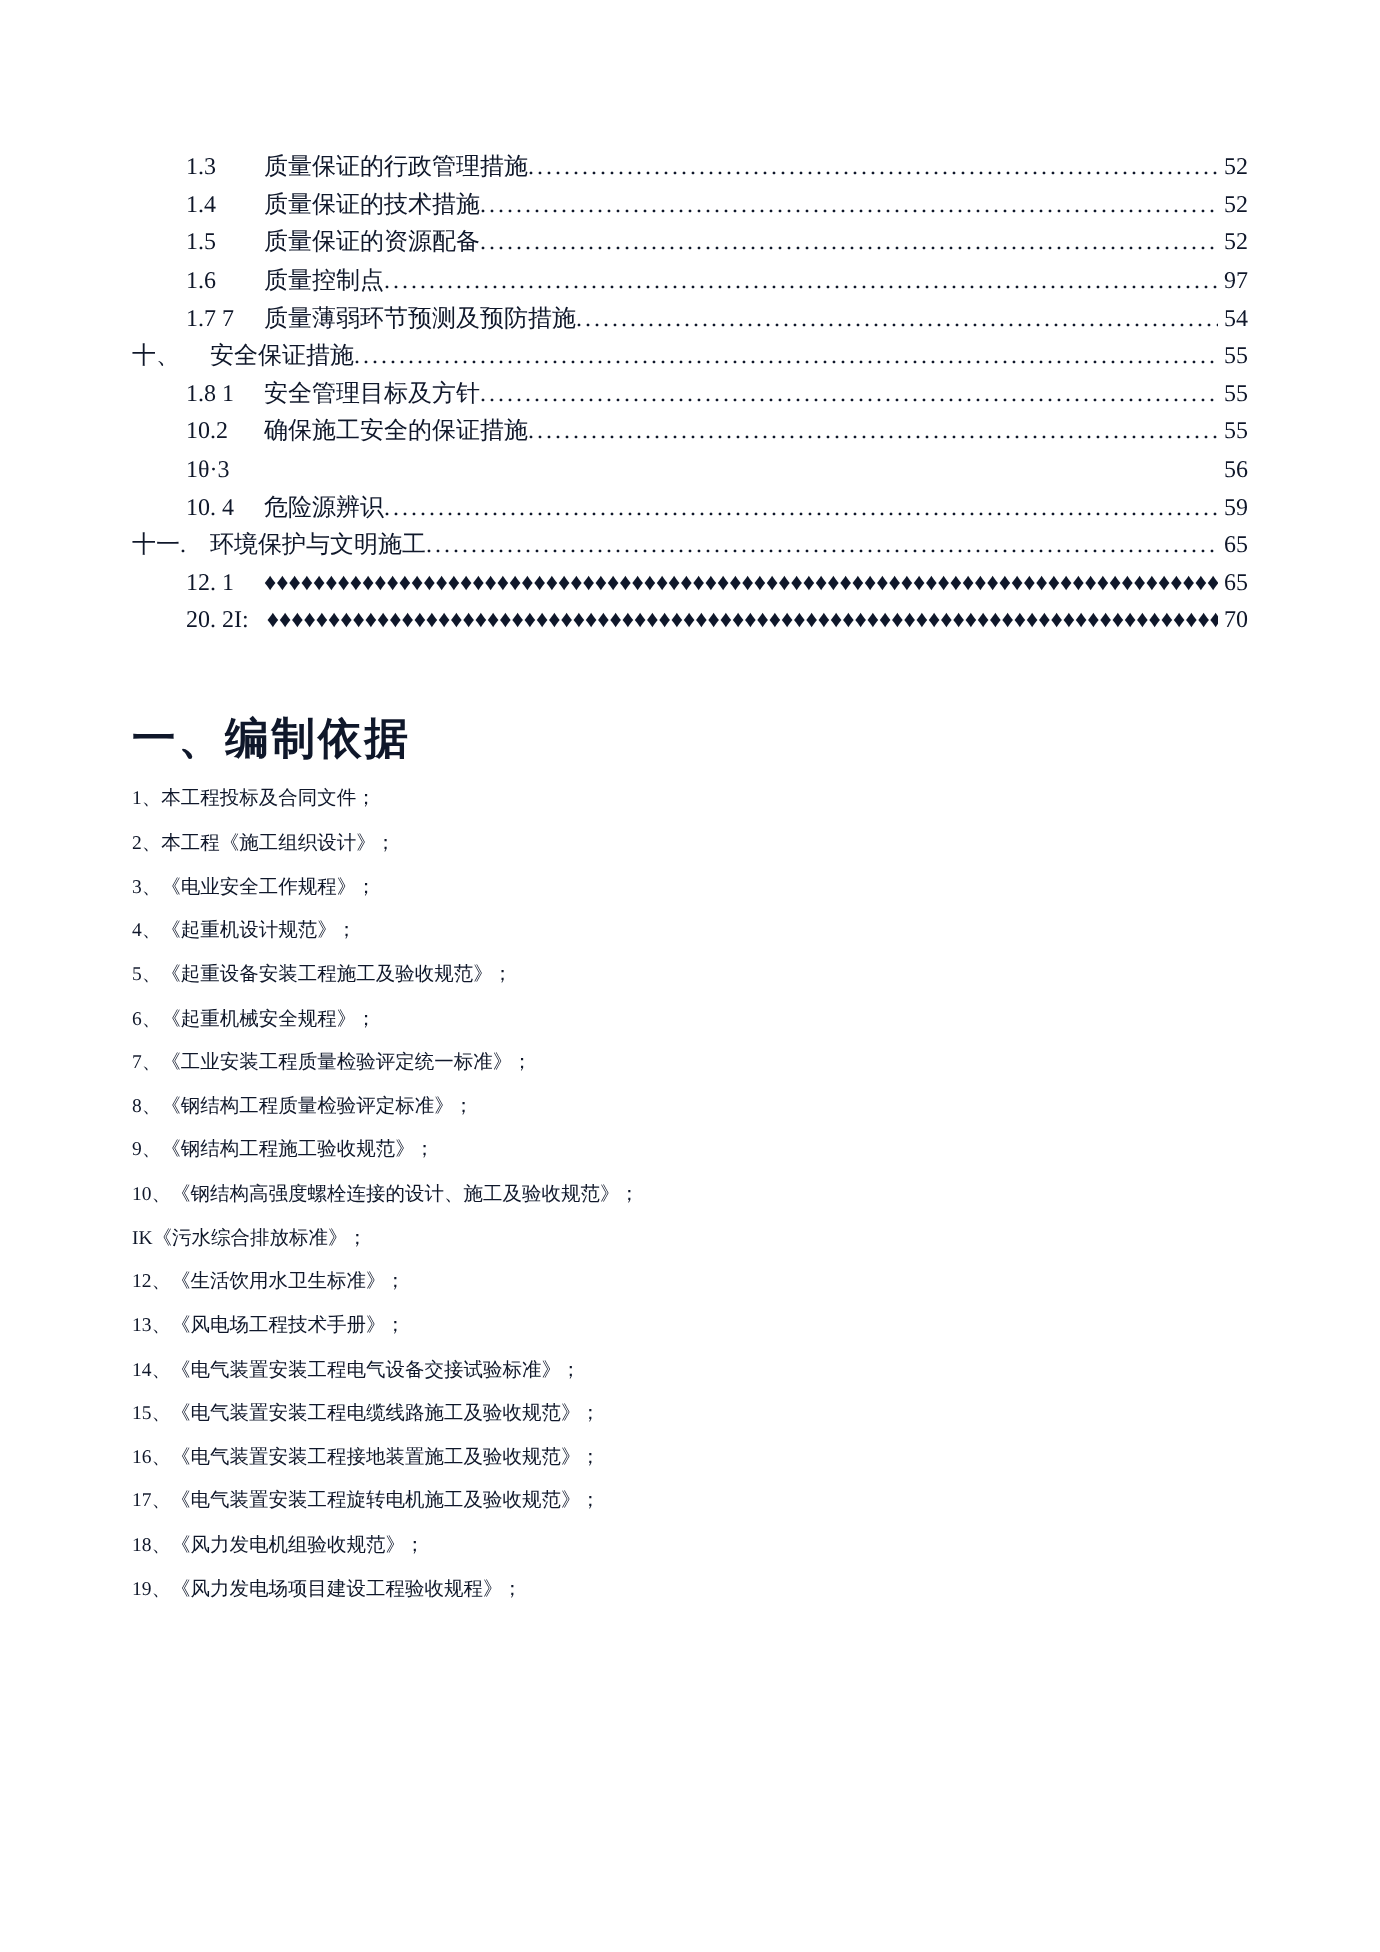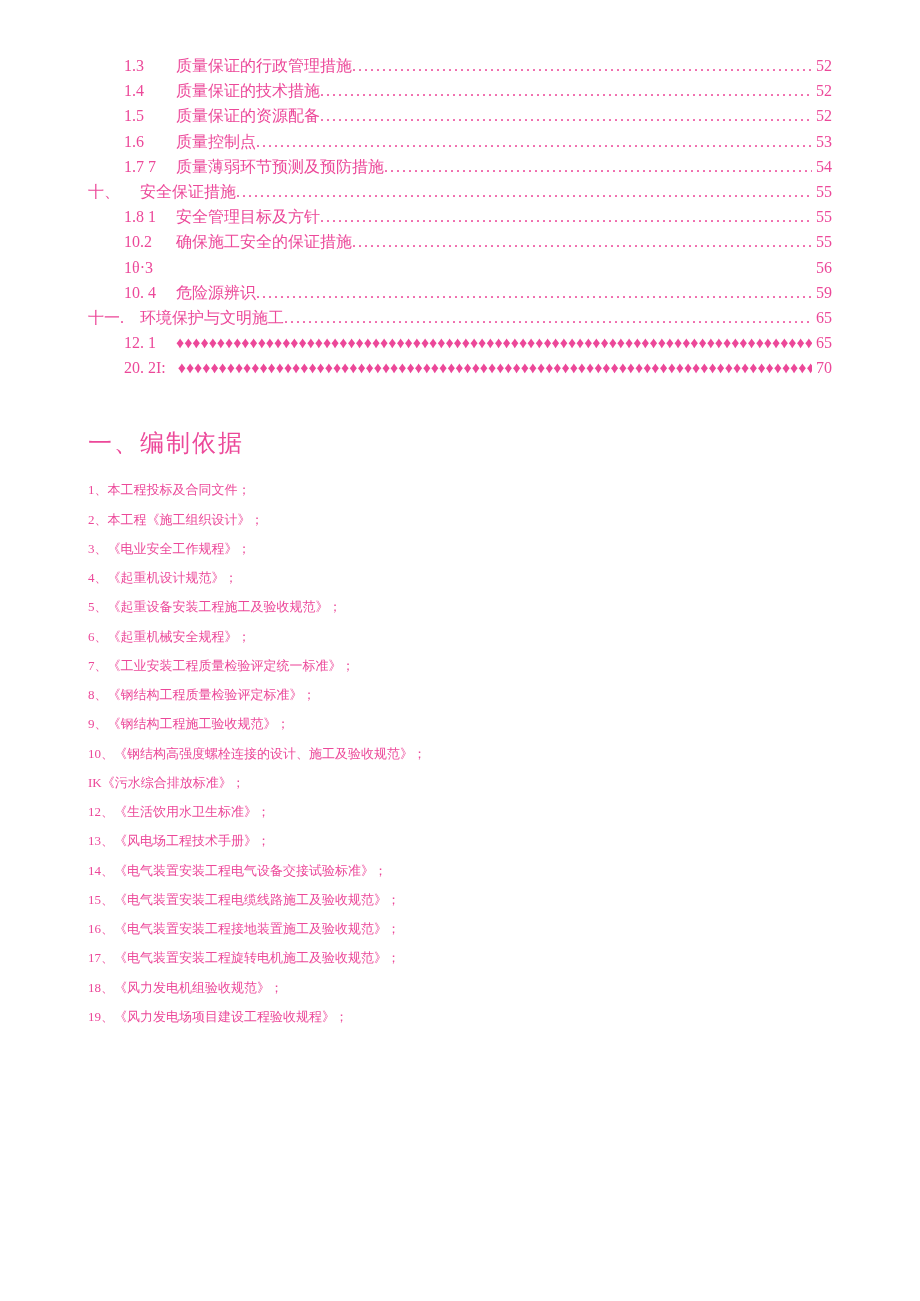--- a/index.html
+++ b/index.html
@@ -3,22 +3,22 @@
 <meta charset="utf-8">
 <style>
   body {
     margin: 0;
     padding: 0;
     background: #ffffff;
     font-family: "SimSun", "宋体", serif;
     width: 920px;
   }
   .page {
-    padding: 54px 88px 60px 88px;
-    color: #ec4899;
+    padding: 100px 88px 60px 88px;
+    color: #0f172a;
   }
   .toc {
     font-size: 16px;
     line-height: 1.45;
   }
   .toc-line {
     display: flex;
     white-space: nowrap;
     overflow: hidden;
     margin-bottom: 2px;
@@ -46,24 +46,24 @@
   .toc-leader.diamonds::after {
     content: "♦♦♦♦♦♦♦♦♦♦♦♦♦♦♦♦♦♦♦♦♦♦♦♦♦♦♦♦♦♦♦♦♦♦♦♦♦♦♦♦♦♦♦♦♦♦♦♦♦♦♦♦♦♦♦♦♦♦♦♦♦♦♦♦♦♦♦♦♦♦♦♦♦♦♦♦♦♦♦♦♦♦♦♦♦♦♦♦♦♦♦♦♦♦♦♦♦♦♦♦";
     position: absolute;
     left: 0;
   }
   .toc-leader.blank::after { content: ""; }
   .toc-page {
     padding-left: 4px;
   }
   .heading1 {
-    font-size: 24px;
-    font-weight: normal;
+    font-size: 29px;
+    font-weight: bold;
     margin-top: 48px;
-    margin-bottom: 16px;
+    margin-bottom: 4px;
     letter-spacing: 2px;
   }
   .body-list {
     font-size: 13px;
     line-height: 2.25;
   }
   .body-item {
     margin: 0;
   }
 </style>
@@ -88,21 +88,21 @@
       <div class="toc-line indent2">
         <span class="toc-num">1.5</span>
         <span class="toc-title">质量保证的资源配备</span>
         <span class="toc-leader dots"></span>
         <span class="toc-page">52</span>
       </div>
       <div class="toc-line indent2">
         <span class="toc-num">1.6</span>
         <span class="toc-title">质量控制点</span>
         <span class="toc-leader dots"></span>
-        <span class="toc-page">53</span>
+        <span class="toc-page">97</span>
       </div>
       <div class="toc-line indent2">
         <span class="toc-num">1.7 7</span>
         <span class="toc-title">质量薄弱环节预测及预防措施</span>
         <span class="toc-leader dots"></span>
         <span class="toc-page">54</span>
       </div>
       <div class="toc-line indent0">
         <span class="toc-num">十、</span>
         <span class="toc-title">安全保证措施</span>

